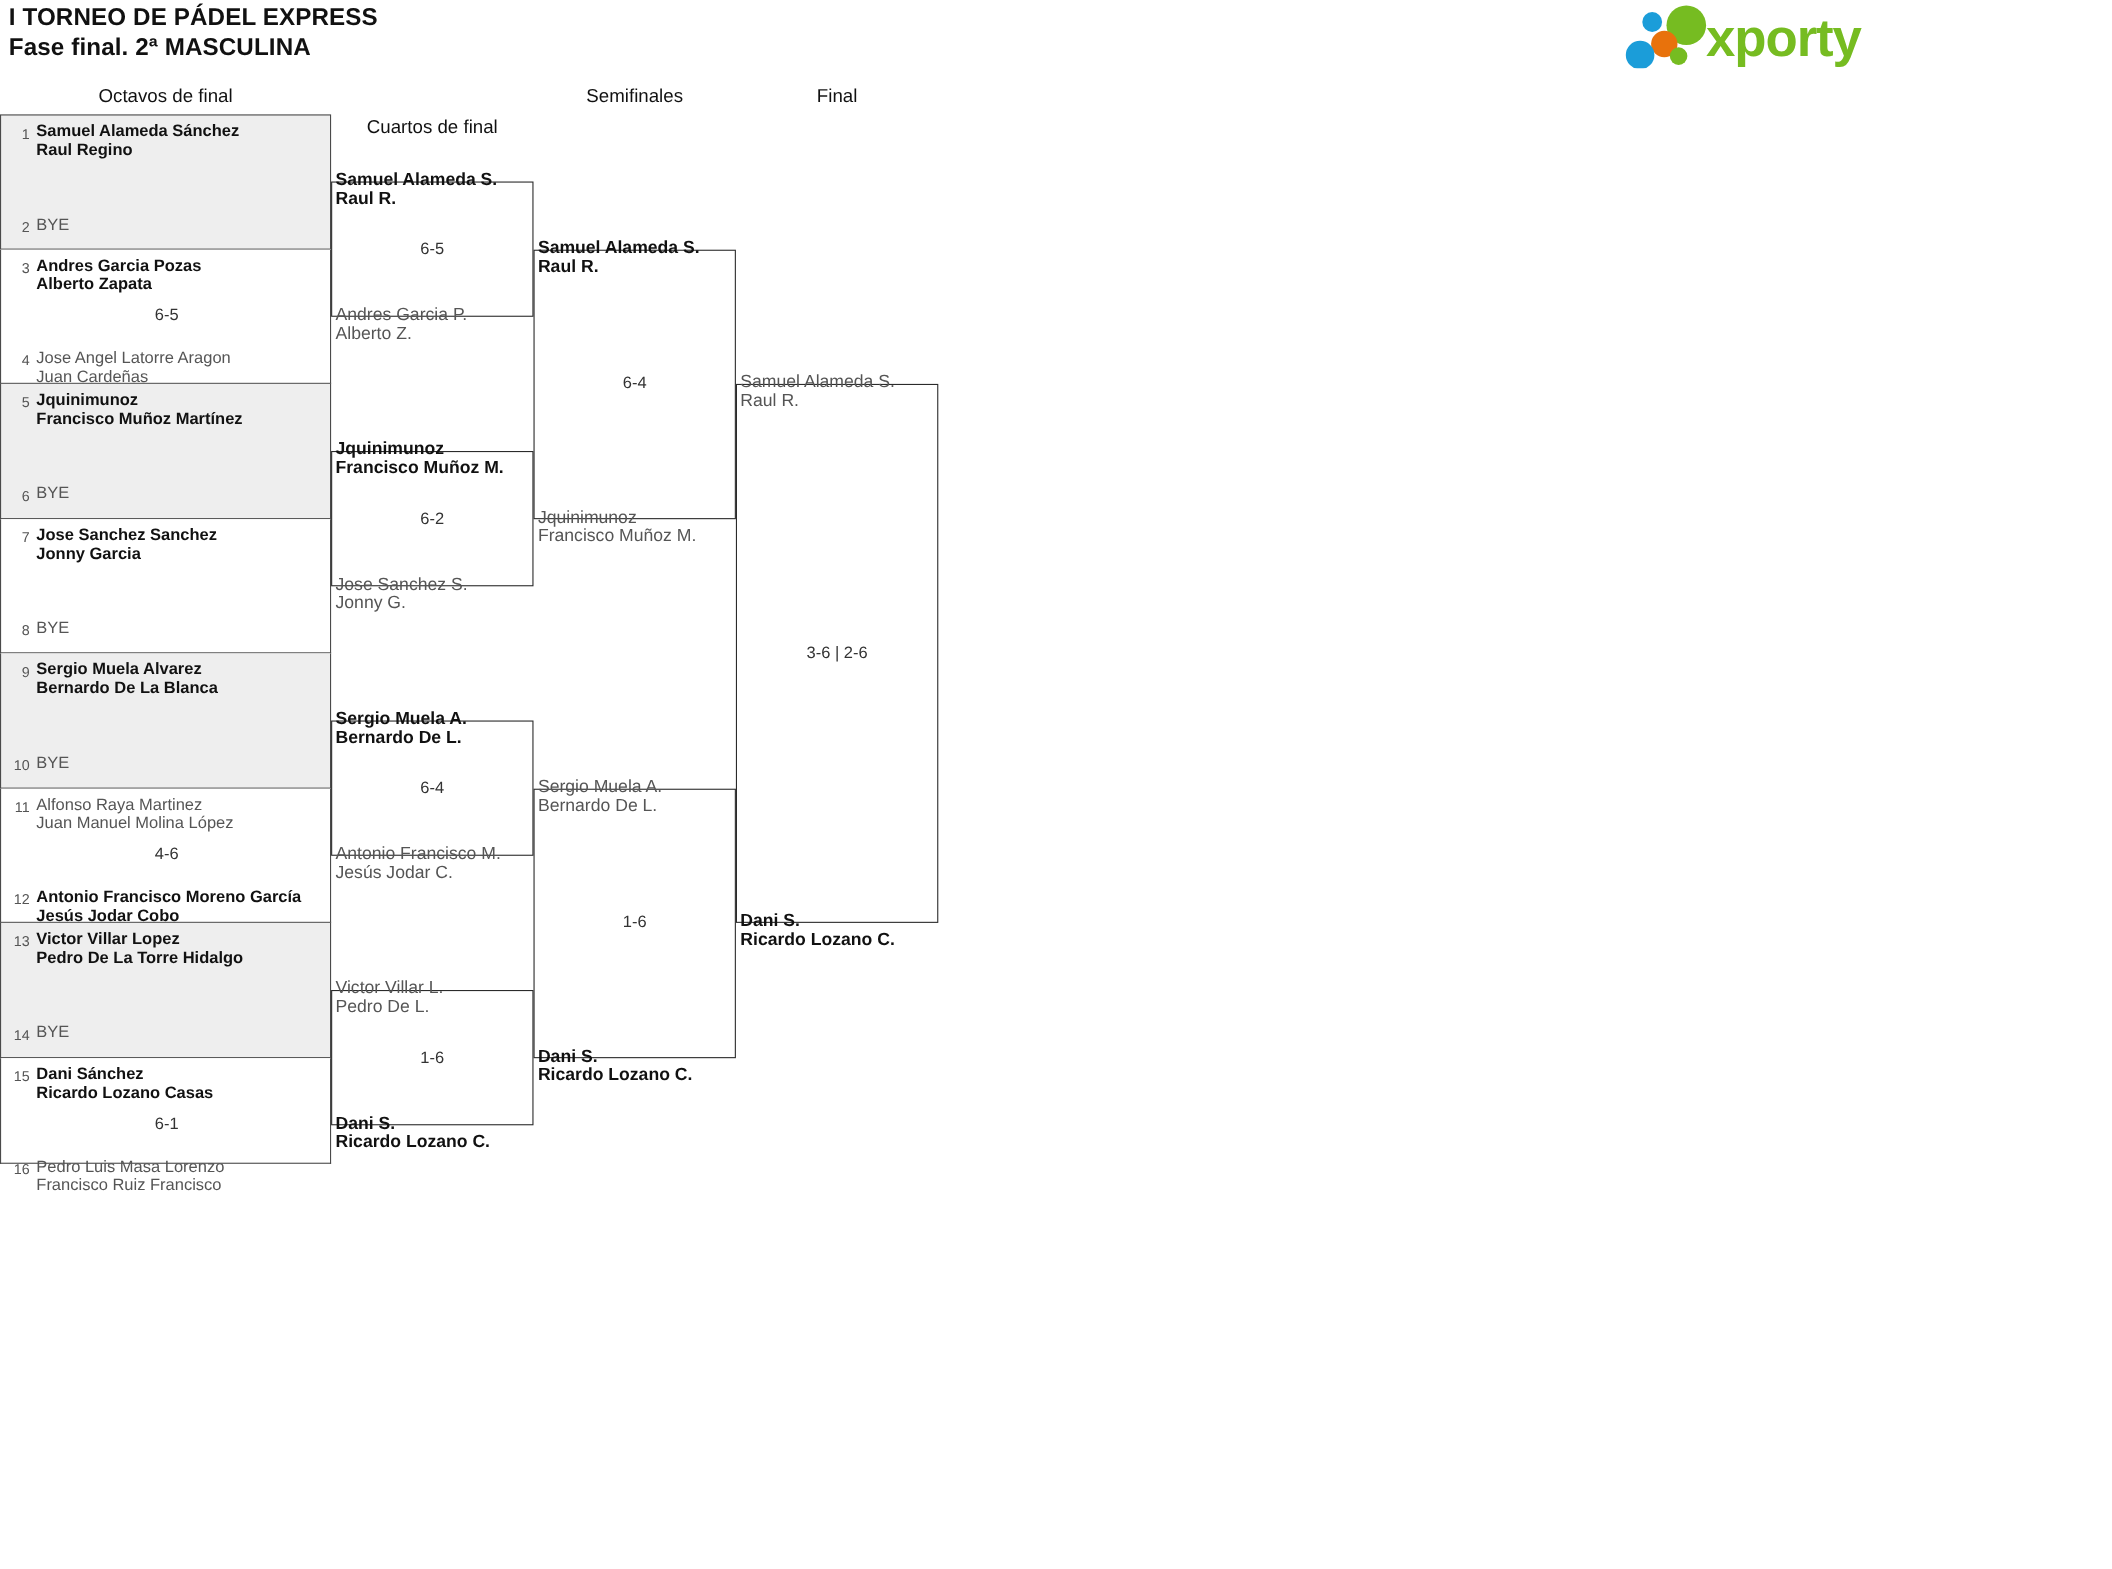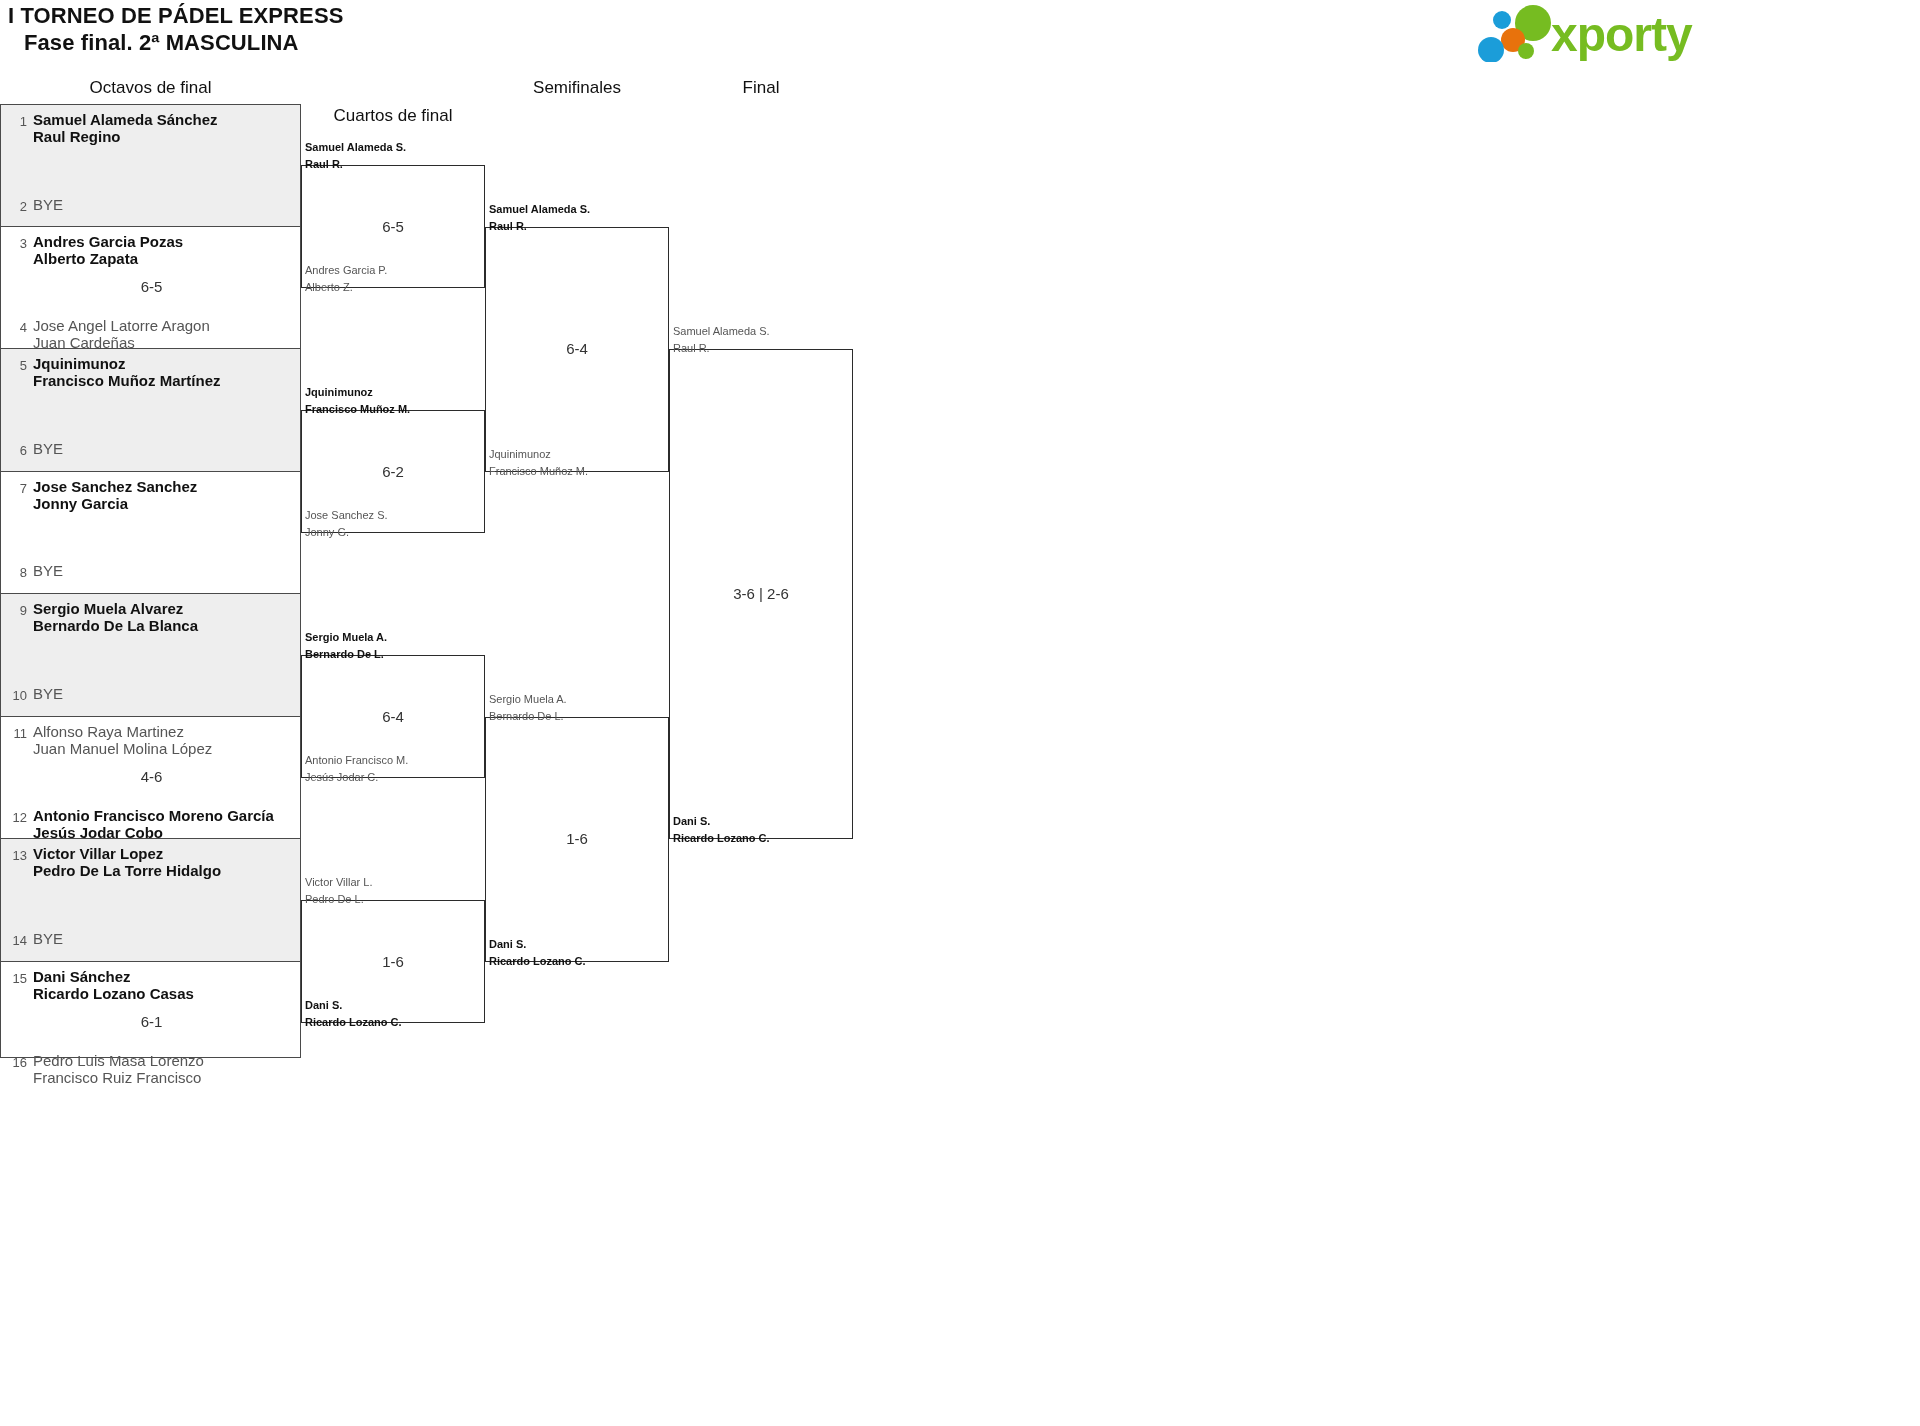--- a/index.html
+++ b/index.html
@@ -8,21 +8,21 @@
     background:#ffffff;
     font-family:"Liberation Sans","DejaVu Sans",sans-serif;
     color:#1a1a1a;
     overflow:hidden;
     position:relative;
   }
   
   #header{position:absolute;left:0;top:0;width:1712px;height:72px;}
   #title-block{position:absolute;left:8px;top:2px;}
   .title-line1{font-size:22px;font-weight:bold;letter-spacing:.1px;line-height:27px;color:#111;}
-  .title-line2{font-size:22px;font-weight:bold;letter-spacing:.1px;line-height:27px;color:#111;margin-left:16px;}
+  .title-line2{font-size:22px;font-weight:bold;letter-spacing:.1px;line-height:27px;color:#111;}
   #logo{position:absolute;right:15px;top:4px;width:250px;height:58px;}
   #logo svg{display:block;}
   
   .round-head{position:absolute;font-size:17px;color:#111;text-align:center;font-weight:normal;}
   
   #r1{position:absolute;left:0;top:104px;width:301px;}
   .r1pair{position:relative;box-sizing:border-box;border-left:1px solid #4a4a4a;border-right:1px solid #4a4a4a;border-bottom:1px solid #4a4a4a;}
   .r1pair.first{border-top:1px solid #4a4a4a;}
   .r1pair.shade{background:#eeeeee;}
   .r1pair.plain{background:#ffffff;}
@@ -30,21 +30,21 @@
   .seed{width:26px;flex:0 0 26px;text-align:right;padding-right:6px;font-size:13px;color:#555;line-height:16px;padding-top:3px;}
   .names{font-size:15px;line-height:17px;}
   .names .n{display:block;white-space:nowrap;}
   .win{font-weight:bold;color:#111;}
   .lose{font-weight:normal;color:#555;}
   .bye{font-size:15px;color:#555;line-height:17px;}
   .r1score{position:absolute;width:301px;text-align:center;font-size:15px;color:#333;}
   
   .bbox{position:absolute;box-sizing:border-box;border:1px solid #2b2b2b;background:transparent;}
   .bscore{position:absolute;width:100%;text-align:center;font-size:15px;color:#333;}
-  .entry{position:absolute;font-size:11px;line-height:17px;}
+  .entry{position:absolute;font-size:16px;line-height:17px;margin-top:16px;}
   .entry .n{display:block;white-space:nowrap;}
 </style>
 </head>
 <body>
 
 <div id="header">
   <div id="title-block">
     <div class="title-line1">I TORNEO DE PÁDEL EXPRESS</div>
     <div class="title-line2">Fase final. 2ª MASCULINA</div>
   </div>

